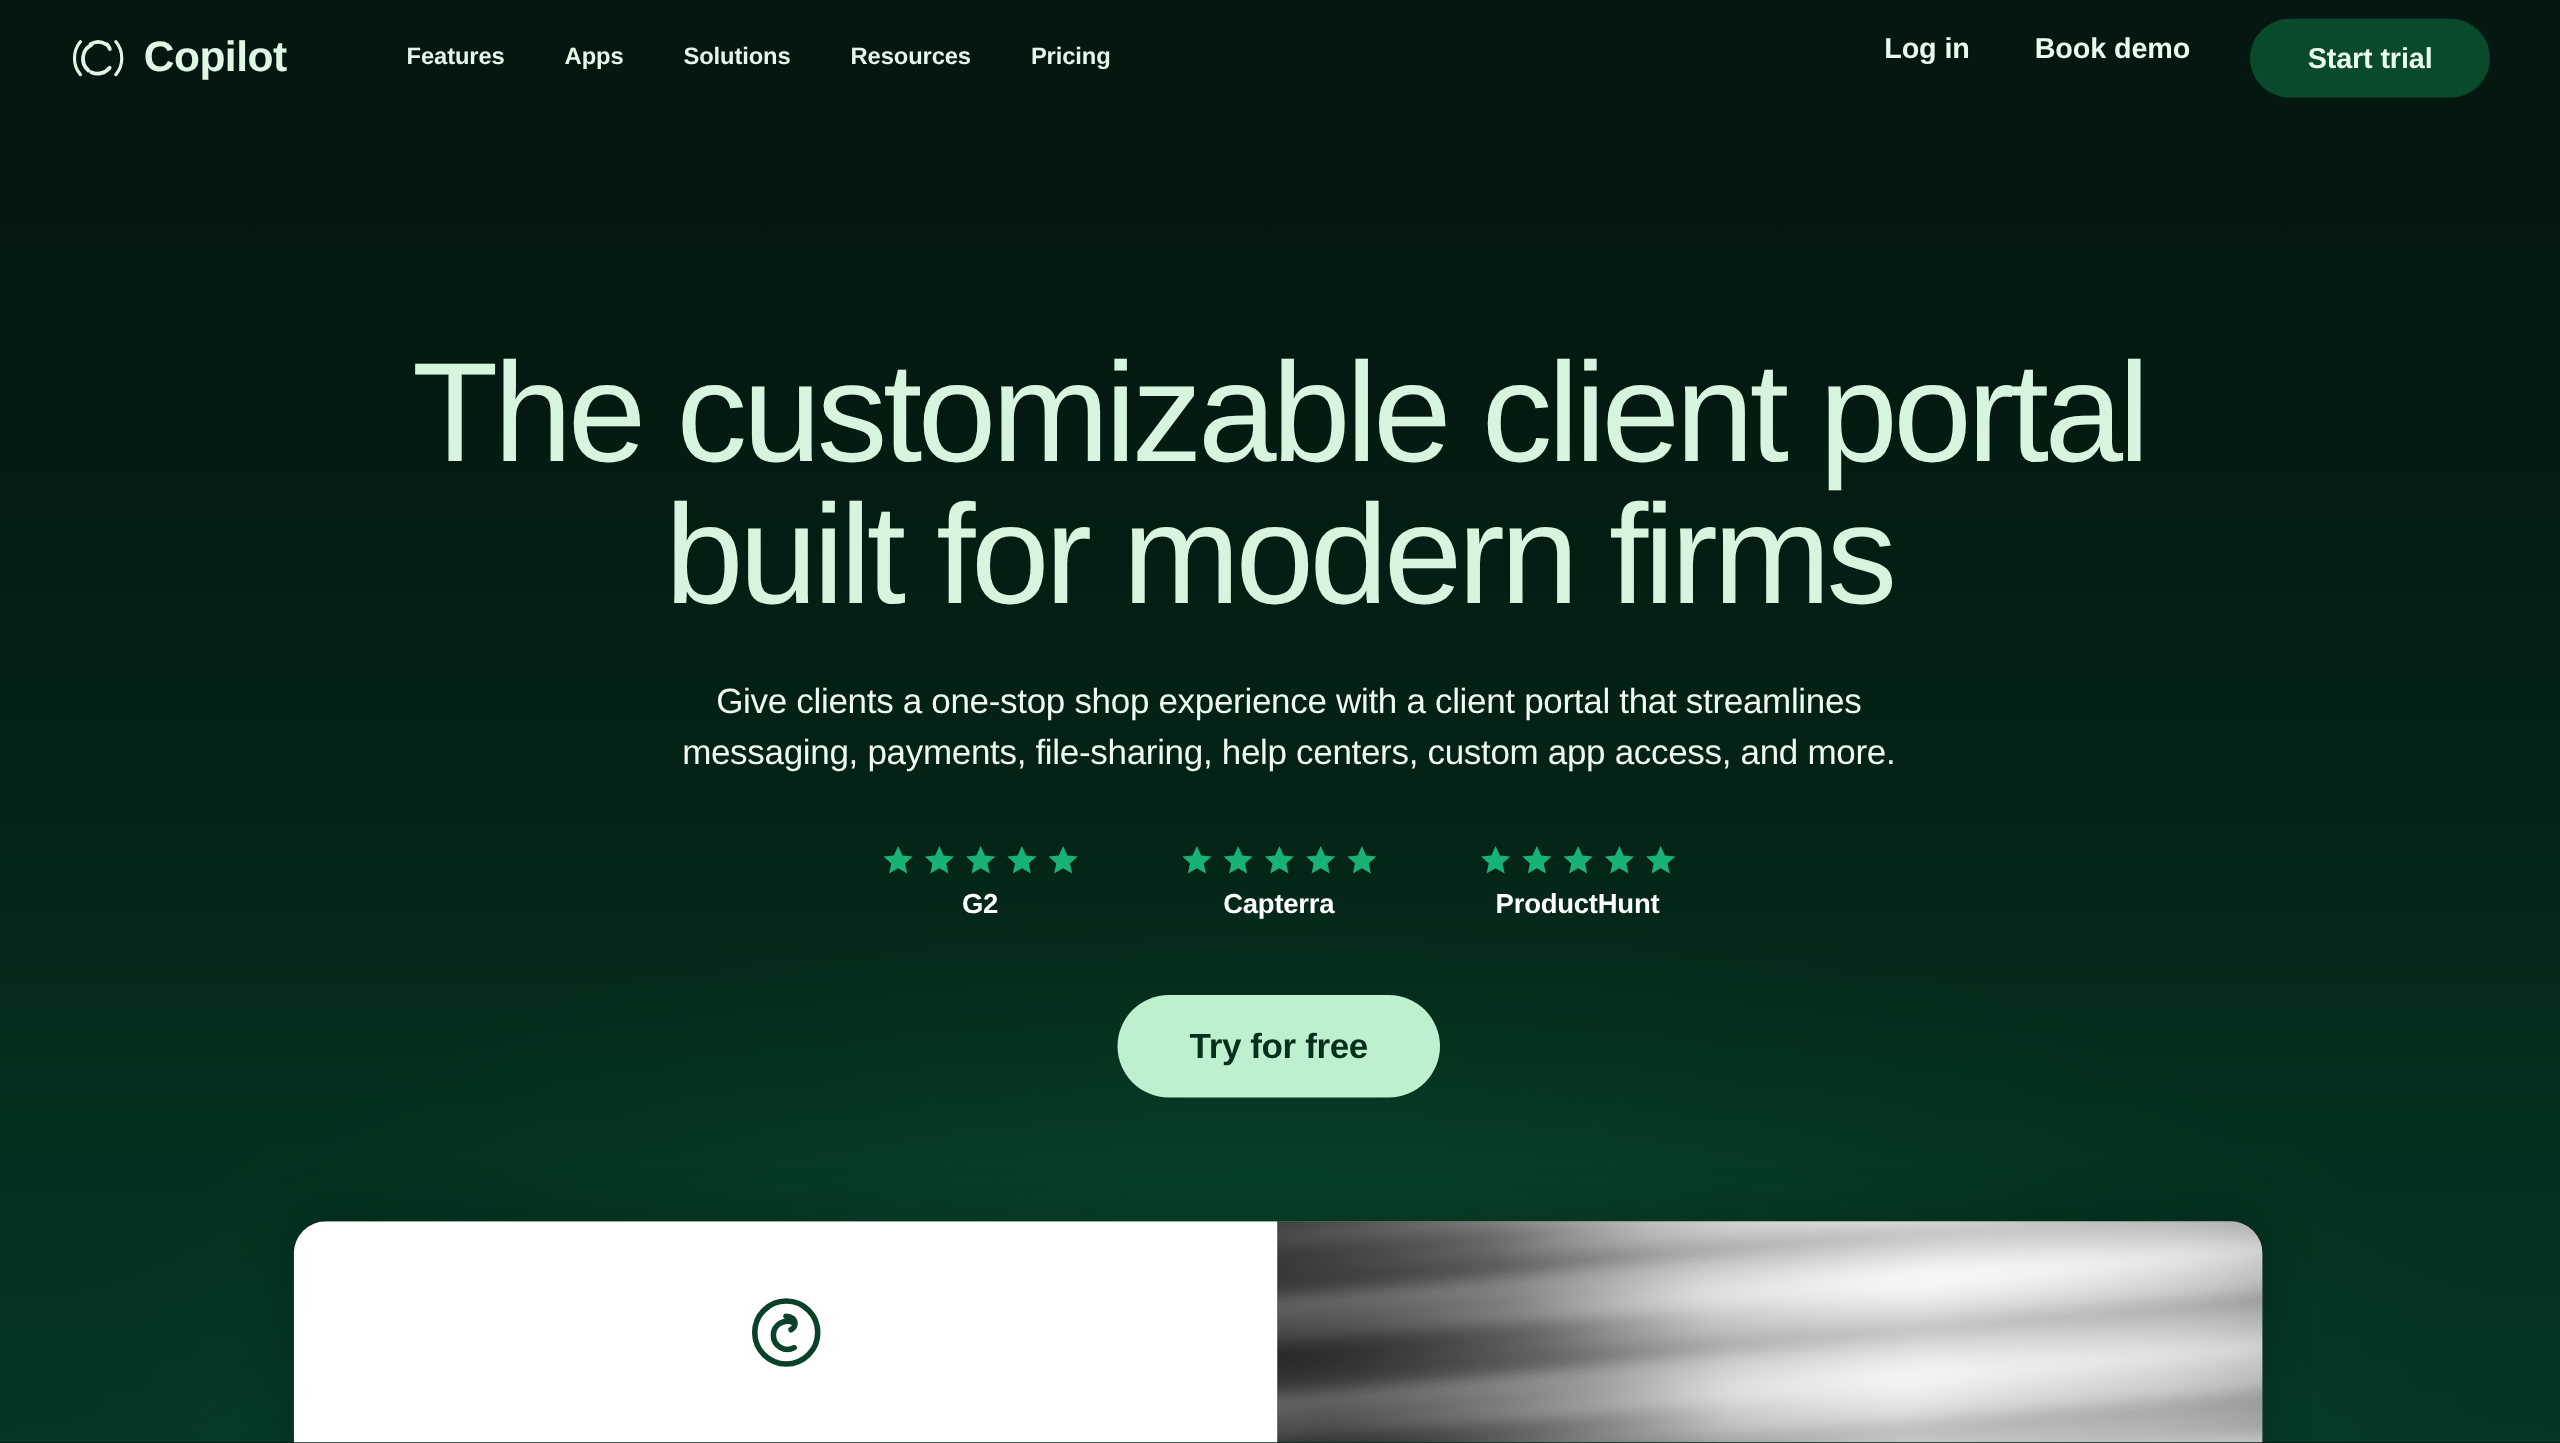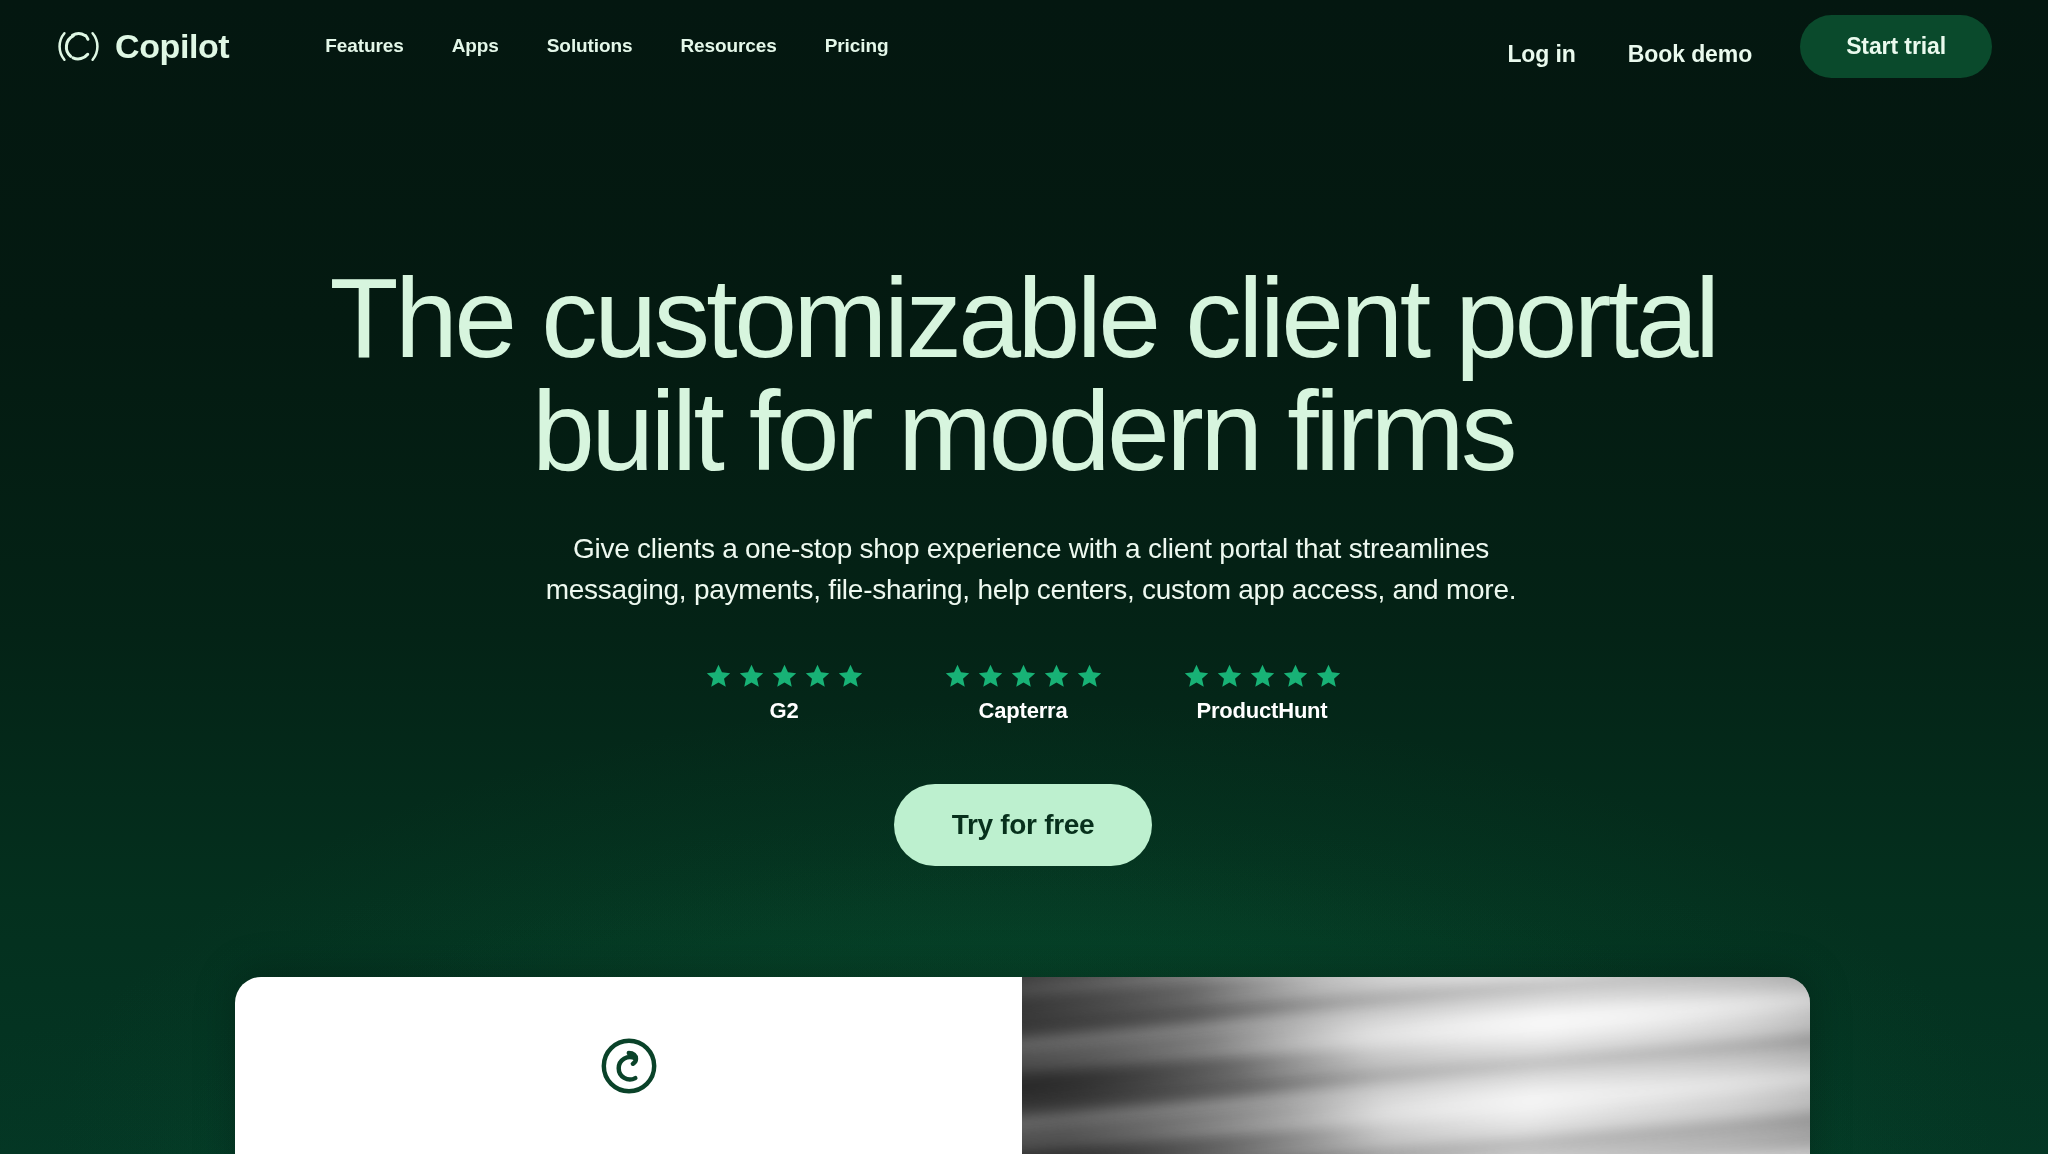--- a/index.html
+++ b/index.html
@@ -53,21 +53,21 @@
   .nav-item {
     color:#e4f7e9;
     font-size:19px;
     font-weight:600;
     letter-spacing:-0.1px;
     padding:10px 24px;
     white-space:nowrap;
     cursor:pointer;
   }
 
-  .header-right { margin-left:auto; display:flex; align-items:flex-end; gap:0; }
+  .header-right { margin-left:auto; display:flex; align-items:flex-start; gap:0; }
   .header-link {
     color:#eafaee;
     font-size:23px;
     font-weight:700;
     letter-spacing:-0.1px;
     padding:10px 26px;
     white-space:nowrap;
     cursor:pointer;
   }
   .btn-trial {
@@ -81,21 +81,21 @@
     border-radius:999px;
     padding:18px 46px;
     cursor:pointer;
     white-space:nowrap;
     font-family:inherit;
   }
 
   
   .hero {
     position:absolute;
-    top:4px; left:0;
+    top:16px; left:0;
     width:2046px;
     text-align:center;
     z-index:4;
   }
 
   .hero-title {
     margin-top:258px;
     color:#d7f5de;
     font-size:113px;
     font-weight:400;

